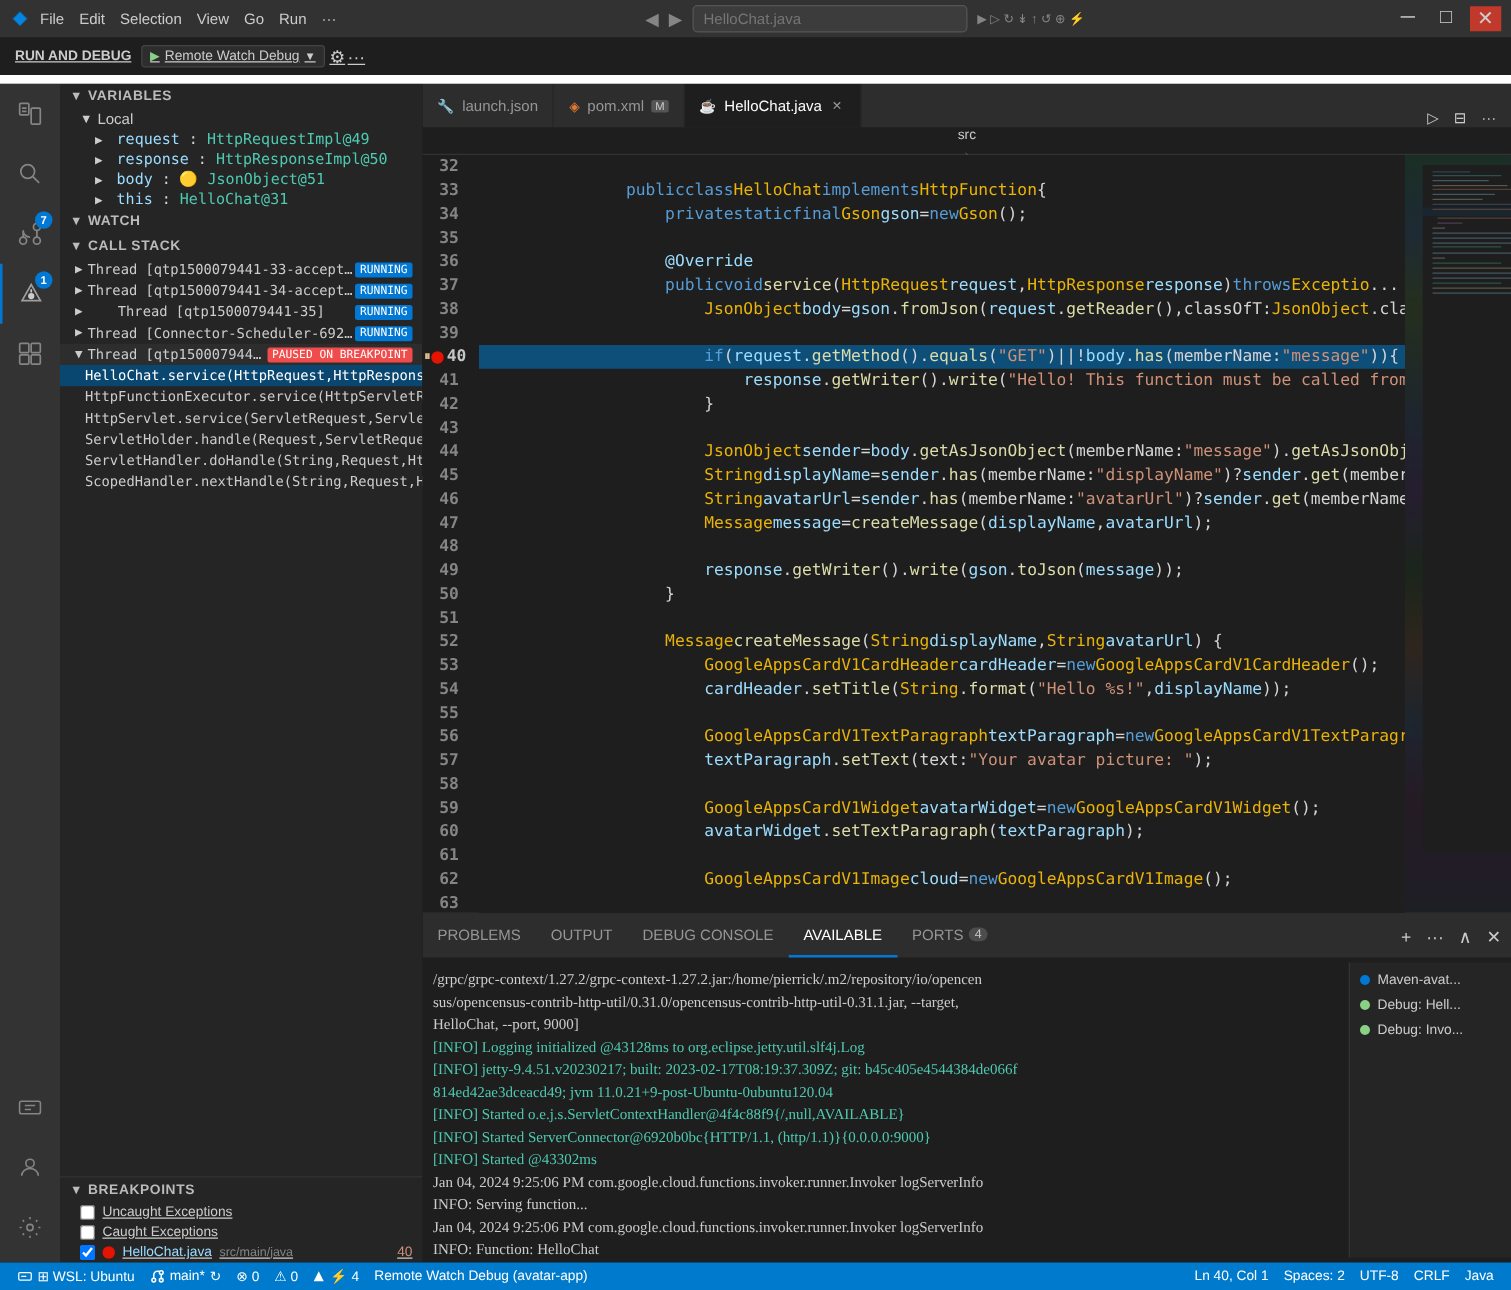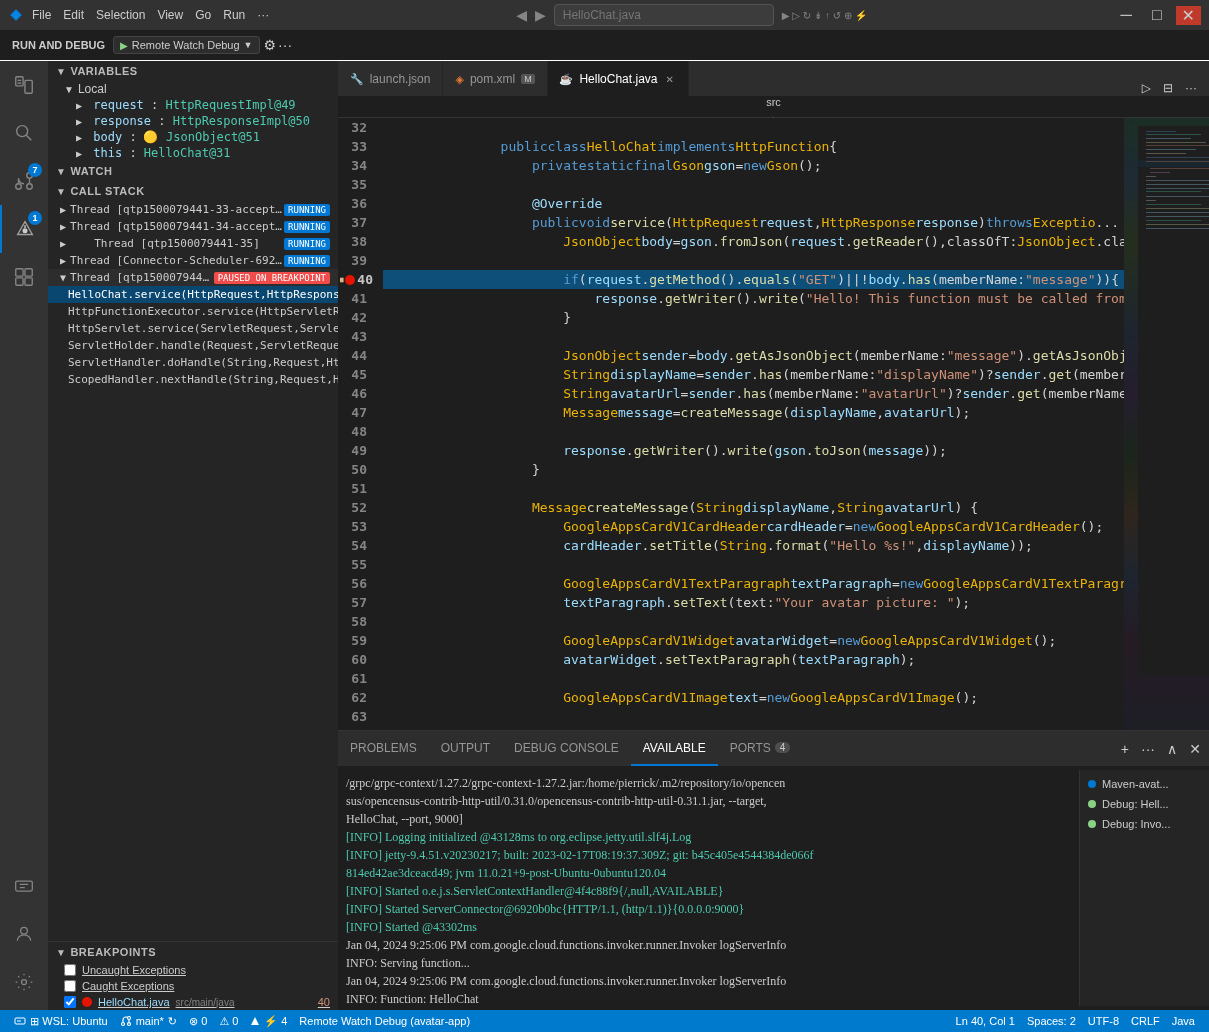--- a/index.html
+++ b/index.html
@@ -66,21 +66,22 @@
 
     
     .debug-toolbar {
       height: 30px;
       background: #1e1e1e;
       display: flex;
       align-items: center;
       padding: 15px 4px;
       gap: 0;
       flex-shrink: 0;
-      border-bottom: 1px solid #ffffff;
+      border-bottom: 7px solid #ffffff;
+      text-decoration: underline;
     }
     .debug-run-label {
       color: #ccc;
       font-size: 11px;
       font-weight: bold;
       padding: 0 8px;
       white-space: nowrap;
     }
     .debug-config {
       background: #2d2d2d;
@@ -875,21 +876,21 @@
         </div>
         <div class="code-line"></div>
         <div class="code-line">
           &nbsp;&nbsp;&nbsp;&nbsp;&nbsp;&nbsp;&nbsp;&nbsp;&nbsp;&nbsp;&nbsp;&nbsp;<span class="cls">GoogleAppsCardV1Widget</span> <span class="var2">avatarWidget</span> <span class="plain">=</span> <span class="kw">new</span> <span class="cls">GoogleAppsCardV1Widget</span><span class="plain">();</span>
         </div>
         <div class="code-line">
           &nbsp;&nbsp;&nbsp;&nbsp;&nbsp;&nbsp;&nbsp;&nbsp;&nbsp;&nbsp;&nbsp;&nbsp;<span class="var2">avatarWidget</span><span class="plain">.</span><span class="fn">setTextParagraph</span><span class="plain">(</span><span class="var2">textParagraph</span><span class="plain">);</span>
         </div>
         <div class="code-line"></div>
         <div class="code-line">
-          &nbsp;&nbsp;&nbsp;&nbsp;&nbsp;&nbsp;&nbsp;&nbsp;&nbsp;&nbsp;&nbsp;&nbsp;<span class="cls">GoogleAppsCardV1Image</span> <span class="var2">text</span> <span class="plain">=</span> <span class="kw">new</span> <span class="cls">GoogleAppsCardV1Image</span><span class="plain">();</span>
+          &nbsp;&nbsp;&nbsp;&nbsp;&nbsp;&nbsp;&nbsp;&nbsp;&nbsp;&nbsp;&nbsp;&nbsp;<span class="cls">GoogleAppsCardV1Image</span> <span class="var2">cloud</span> <span class="plain">=</span> <span class="kw">new</span> <span class="cls">GoogleAppsCardV1Image</span><span class="plain">();</span>
         </div>
       </div>
 
       <div class="minimap">
         <div class="minimap-canvas">
           
           <svg width="85" height="550" xmlns="http://www.w3.org/2000/svg">
             <rect width="85" height="550" fill="#1e1e1e"></rect>
 
             <g opacity="0.5">

